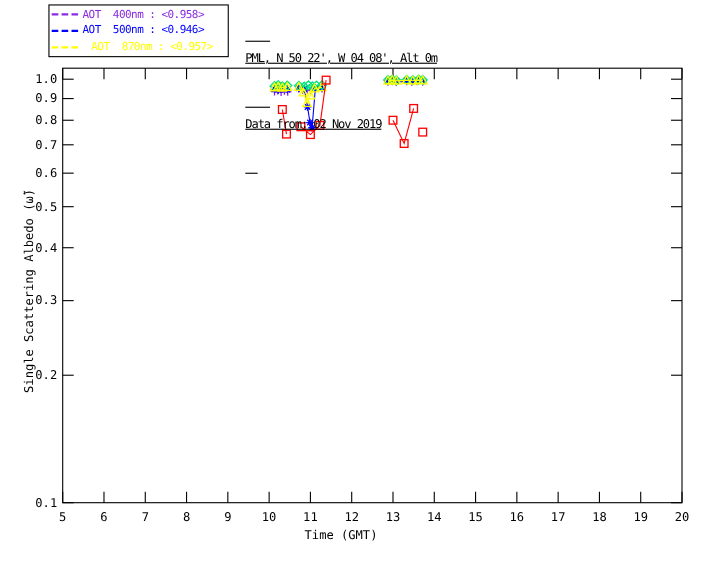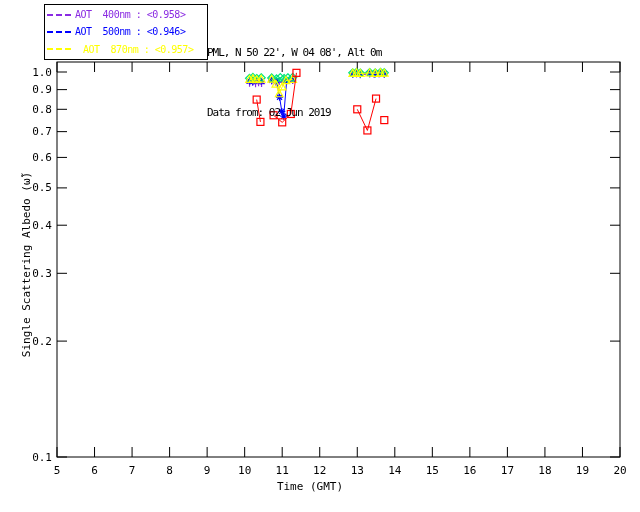--- a/index.html
+++ b/index.html
@@ -1,26 +1,26 @@
 <!DOCTYPE html>
 <html><head>
 <meta charset="utf-8">
 <style>
   html,body{margin:0;padding:0;background:#fff;}
   .stage{position:relative;width:640px;height:512px;background:#fff;overflow:hidden;
          font-family:"DejaVu Sans Mono", monospace;}
   svg text{font-family:"DejaVu Sans Mono", monospace;font-size:11px;fill:#000;}
-  .legend{position:absolute;left:44px;top:4px;width:164px;height:56px;
+  .legend{position:absolute;left:44px;top:4px;width:164px;height:48px;
           border:1px solid #000;background:#fff;box-sizing:border-box;
           padding:1px 2px;display:flex;flex-direction:column;justify-content:space-around;}
   .lrow{display:flex;align-items:center;height:11px;white-space:pre;}
   .dash{display:inline-block;width:24px;height:0;border-top:2px dashed #000;margin-right:4px;flex:none;}
   .ltext{font-size:10px;letter-spacing:-0.5px;white-space:pre;}
-  .hdr{position:absolute;left:207px;top:3px;color:#000;font-size:11px;
-       letter-spacing:-1px;line-height:20px;white-space:pre;}
+  .hdr{position:absolute;left:223px;top:3px;color:#000;font-size:11px;
+       letter-spacing:-1px;line-height:20px;white-space:pre;text-decoration:underline;}
 </style>
 </head>
 <body>
 
 <div class="stage">
 
   <svg width="640" height="512" viewBox="0 0 640 512" style="position:absolute;left:0;top:0;">
       <rect x="57" y="62" width="563" height="395" stroke="#000" stroke-width="1" fill="none"></rect>
       <line x1="57" y1="457" x2="57" y2="447" stroke="#000" stroke-width="1" fill="none"></line>
       <line x1="57" y1="62" x2="57" y2="72" stroke="#000" stroke-width="1" fill="none"></line>
@@ -209,16 +209,16 @@
       <span class="ltext" style="color: rgb(0, 0, 255); text-align: right;">AOT  500nm : &lt;0.946&gt;</span>
     </div>
     <div class="lrow">
       <span class="dash" style="border-top-color: rgb(255, 255, 0);"></span>
       <span class="ltext" style="color: rgb(255, 255, 0); margin-left: 8px;">AOT  870nm : &lt;0.957&gt;</span>
     </div>
   </div>
 
   <div class="hdr">
     <div>PML, N 50 22', W 04 08', Alt 0m</div>
-    <div>Data from: 02 Jun 2019</div>
+    <div>Data from: 02 Nov 2019</div>
   </div>
 
 </div>
 
 </body></html>

